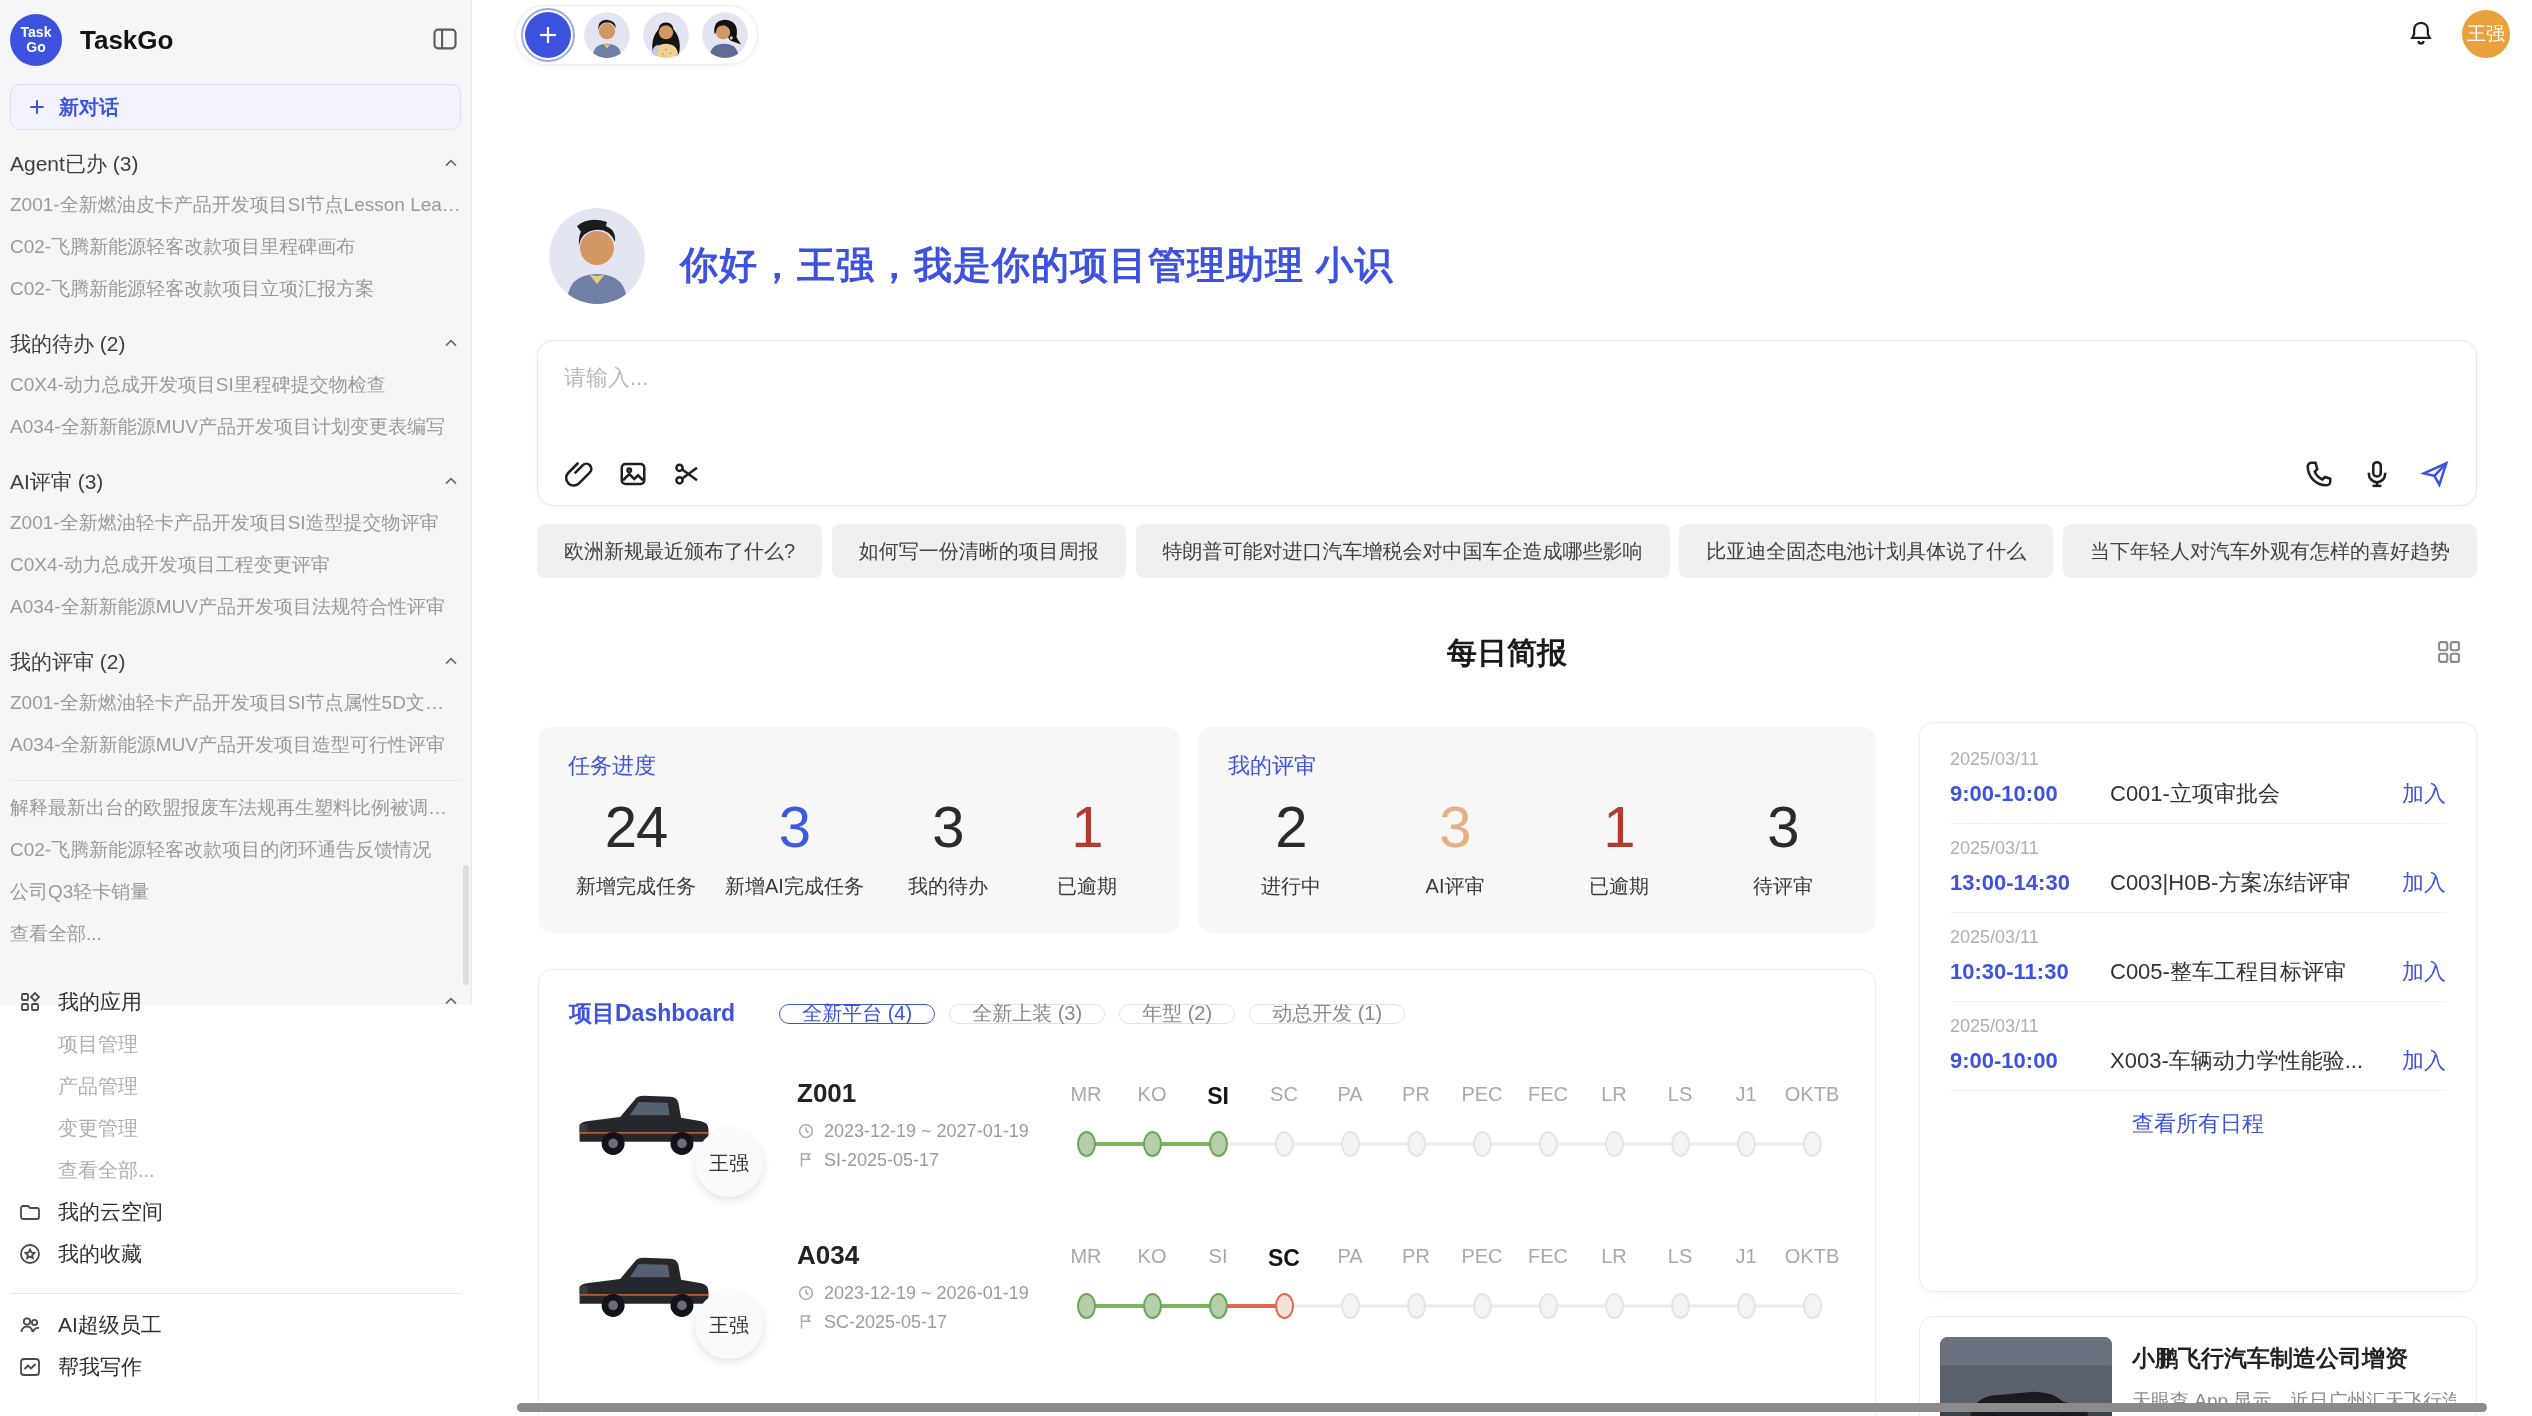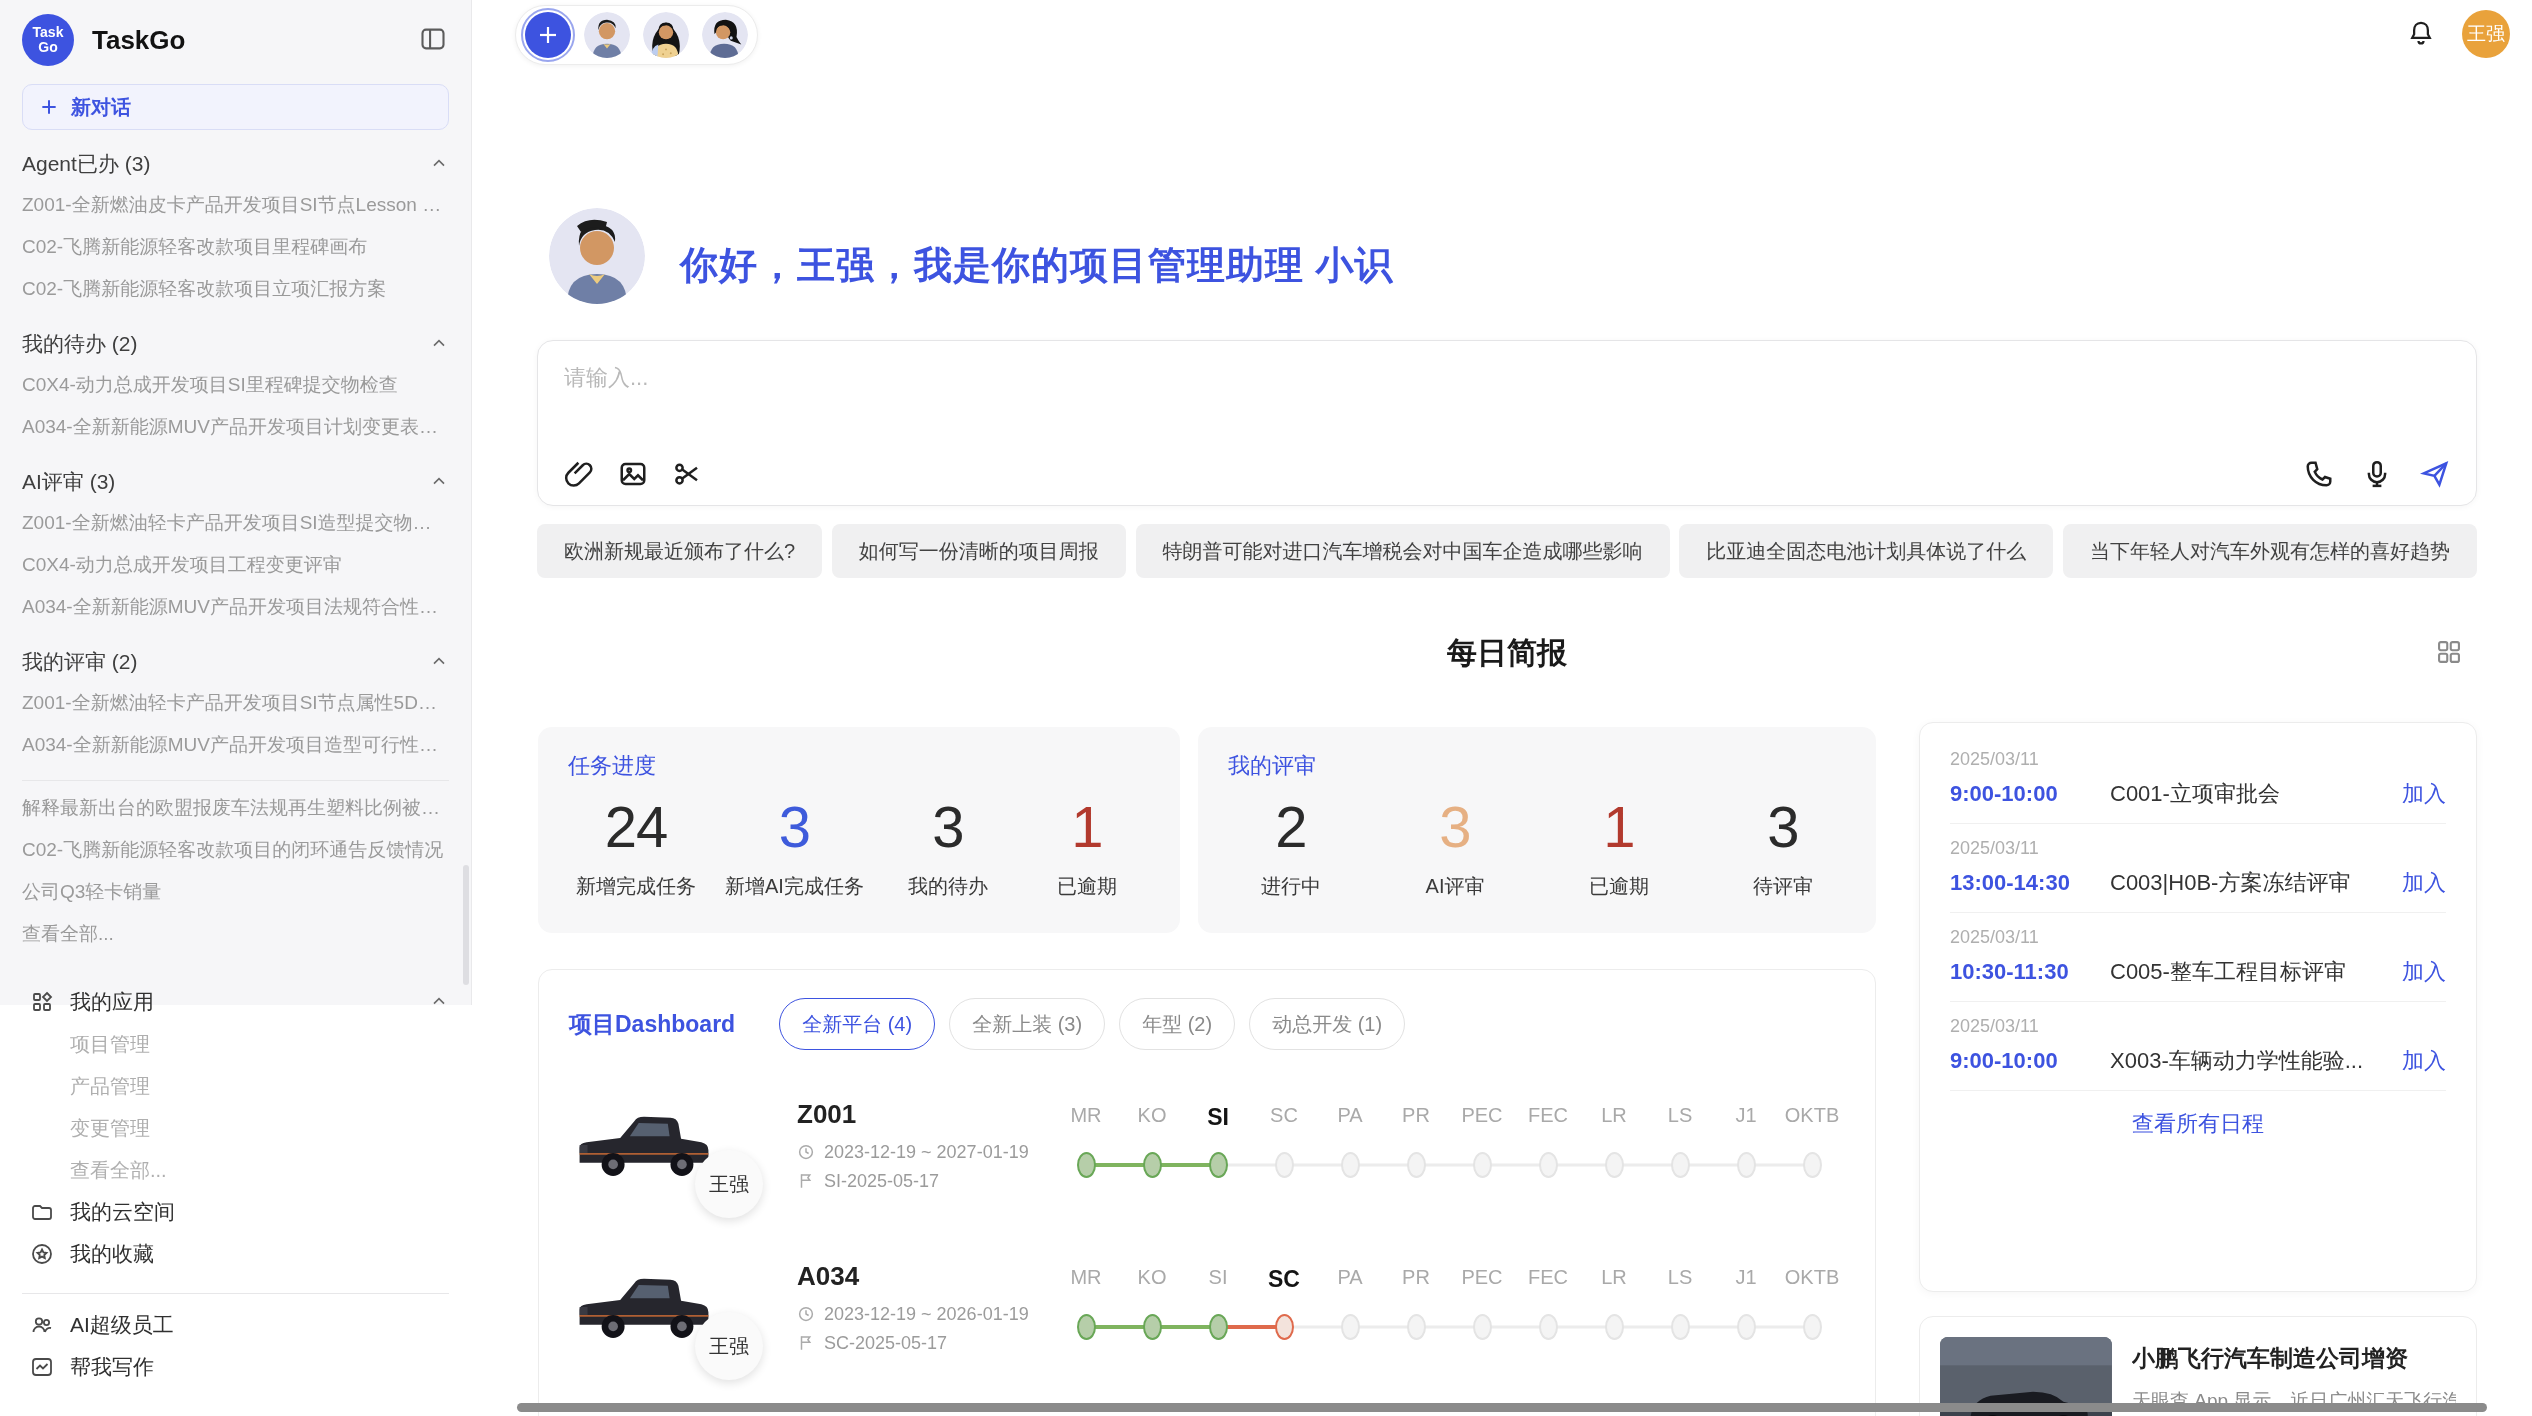--- a/index.html
+++ b/index.html
@@ -2,21 +2,21 @@
 <html><head>
 <meta charset="utf-8">
 <style>
   * { margin:0; padding:0; box-sizing:border-box; }
   html,body { width:2532px; height:1416px; overflow:hidden; background:#fff;
     font-family:"Liberation Sans","DejaVu Sans",sans-serif; }
   .page { position:relative; width:2532px; height:1416px; background:#fff; }
 
   
   .sidebar { position:absolute; left:0; top:0; width:472px; height:1005px;
-    background:#F6F6F8; border-right:1px solid #E9E9EB; padding:12px 22px; }
+    background:#F6F6F8; border-right:1px solid #E9E9EB; padding:12px 10px; }
   .logo-row { display:flex; align-items:center; height:56px; position:relative; }
   .logo-circle { width:52px; height:52px; border-radius:50%; background:#3D53E0; color:#fff;
     display:flex; flex-direction:column; align-items:center; justify-content:center;
     font-size:14px; font-weight:700; line-height:15px; }
   .logo-title { font-size:26px; font-weight:700; color:#121212; margin-left:18px; }
   .panel-toggle { position:absolute; right:2px; top:13px; width:28px; height:28px; color:#5c5c5c; cursor:pointer; }
   .new-chat { margin-top:16px; height:46px; border-radius:10px; background:#F2F3FD;
     border:1px solid #D9DDF6; display:flex; align-items:center; padding:0 16px; gap:12px;
     color:#3D53E0; font-size:20px; font-weight:700; cursor:pointer; }
   .sec-head { display:flex; align-items:center; justify-content:space-between;
@@ -90,21 +90,21 @@
   .sched-name { flex:1; font-size:22px; color:#333; white-space:nowrap; overflow:hidden; text-overflow:ellipsis; }
   .sched-join { font-size:22px; color:#3D53E0; cursor:pointer; margin-left:12px; }
   .sched-all { text-align:center; font-size:22px; color:#3D53E0; margin-top:18px; cursor:pointer; }
 
   
   .dash-card { position:absolute; left:538px; top:969px; width:1338px; height:600px; background:#fff;
     border:1px solid #ECECEC; border-radius:14px; padding:28px 30px; }
   .dash-head { display:flex; align-items:center; gap:44px; }
   .dash-title { font-size:23px; color:#3D53E0; font-weight:600; }
   .dash-tabs { display:flex; gap:14px; }
-  .tab { height:52px; border:1px solid #E2E2E2; border-radius:999px; padding:0 22px;
+  .tab { height:20px; border:1px solid #E2E2E2; border-radius:999px; padding:0 22px;
     display:flex; align-items:center; font-size:20px; color:#8A8A8A; background:#fff; cursor:pointer; }
   .tab.active { border-color:#3D53E0; color:#3D53E0; }
   .proj-row { display:flex; align-items:center; margin-top:30px; height:130px; }
   .proj-row + .proj-row { margin-top:32px; }
   .proj-img { position:relative; width:150px; height:98px; flex:0 0 150px; }
   .proj-img svg.truck { width:150px; height:98px; }
   .owner-badge { position:absolute; right:-44px; bottom:-24px; width:68px; height:68px; border-radius:50%;
     background:#FAFAFA; box-shadow:0 3px 10px rgba(0,0,0,.12); display:flex; align-items:center;
     justify-content:center; font-size:20px; color:#333; }
   .proj-info { margin-left:78px; width:238px; flex:0 0 238px; }

